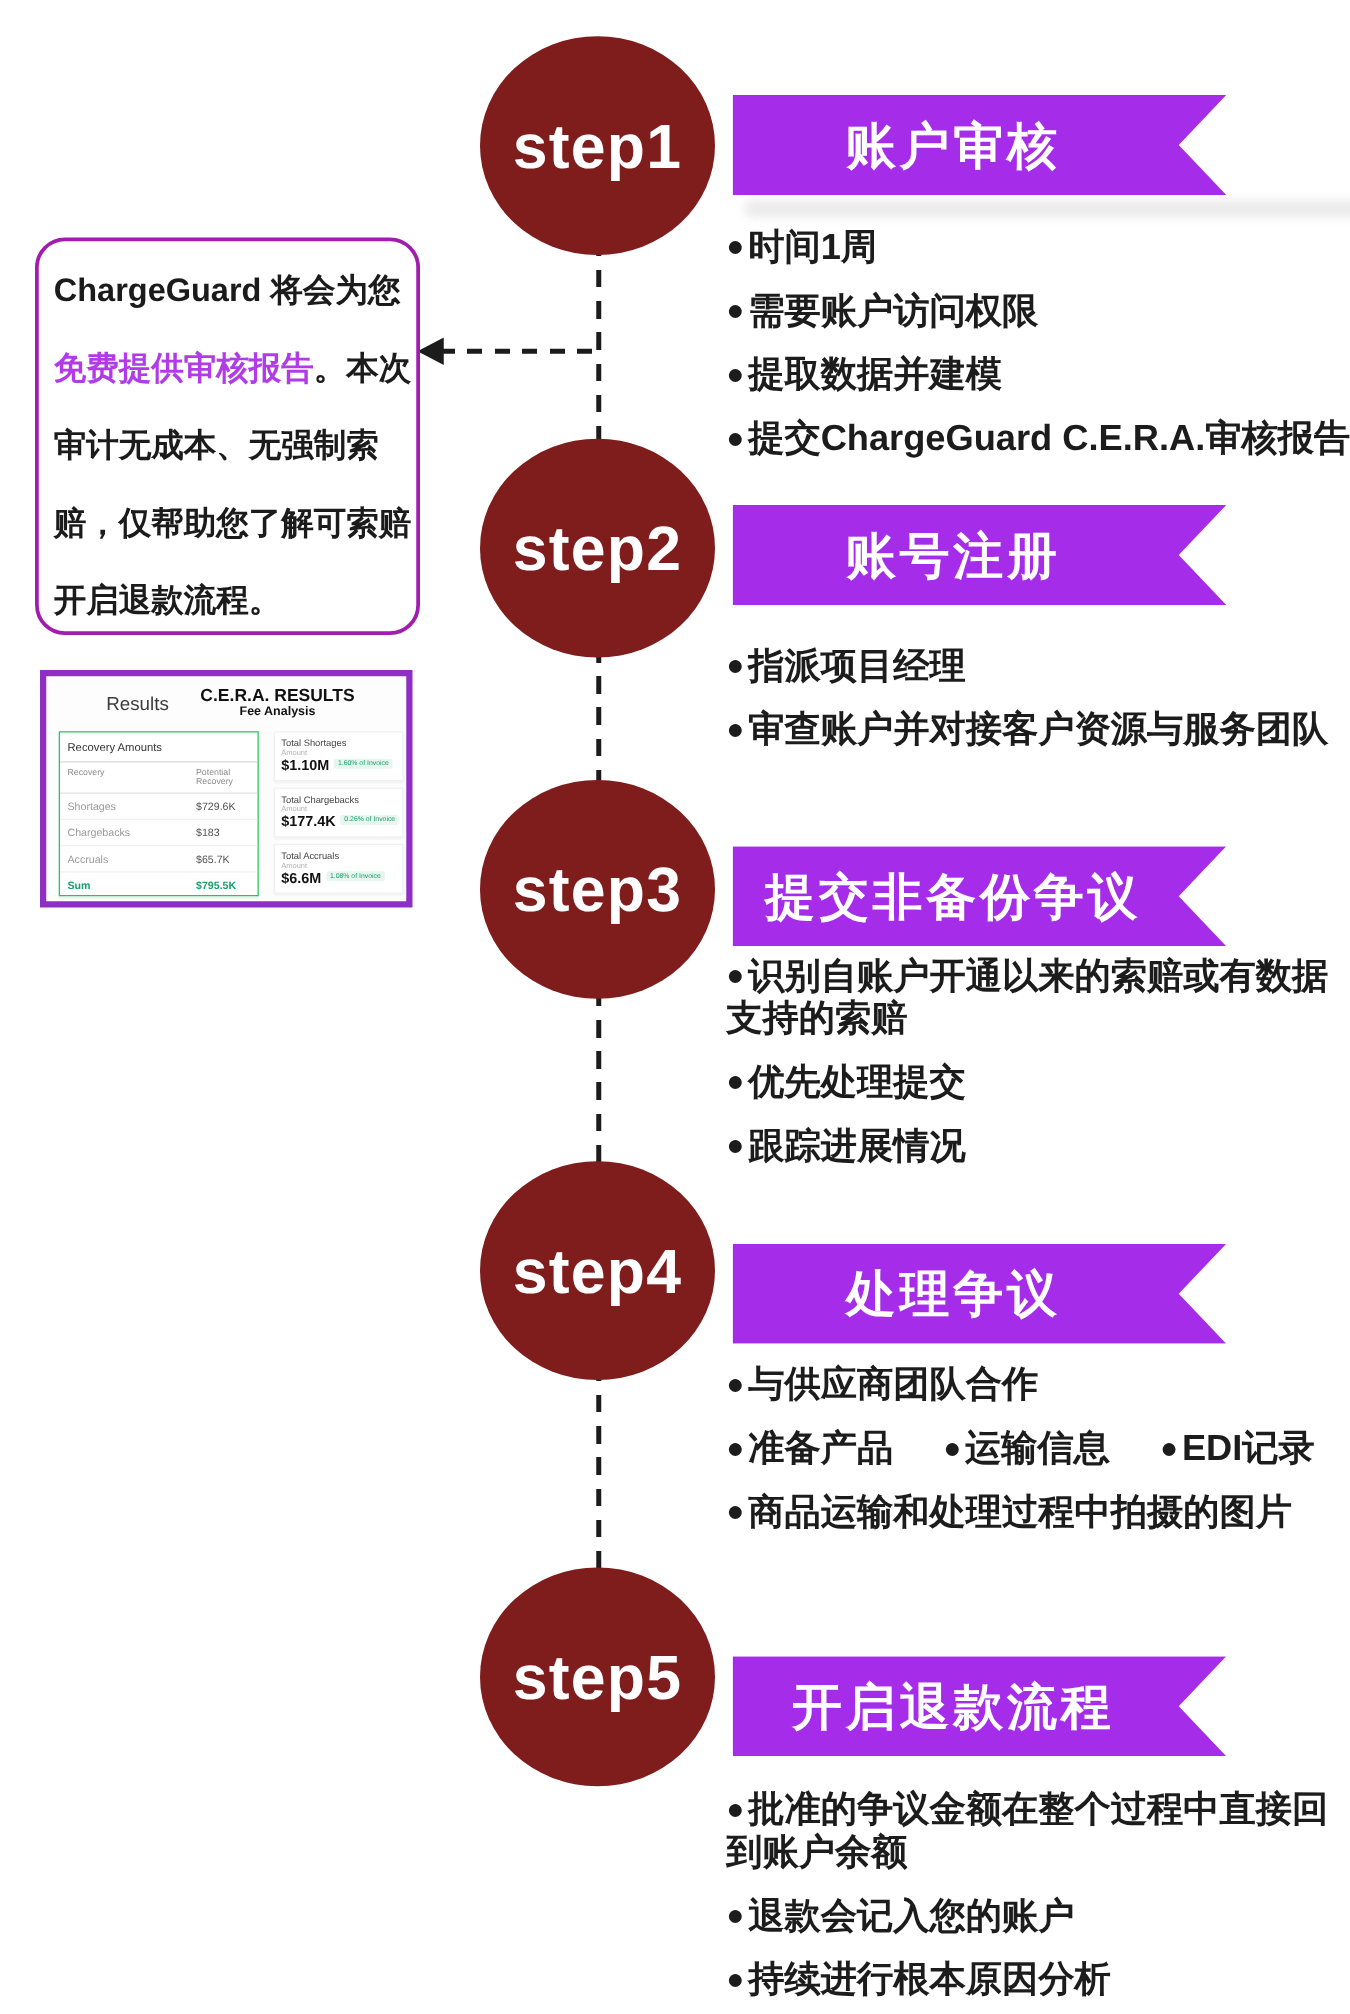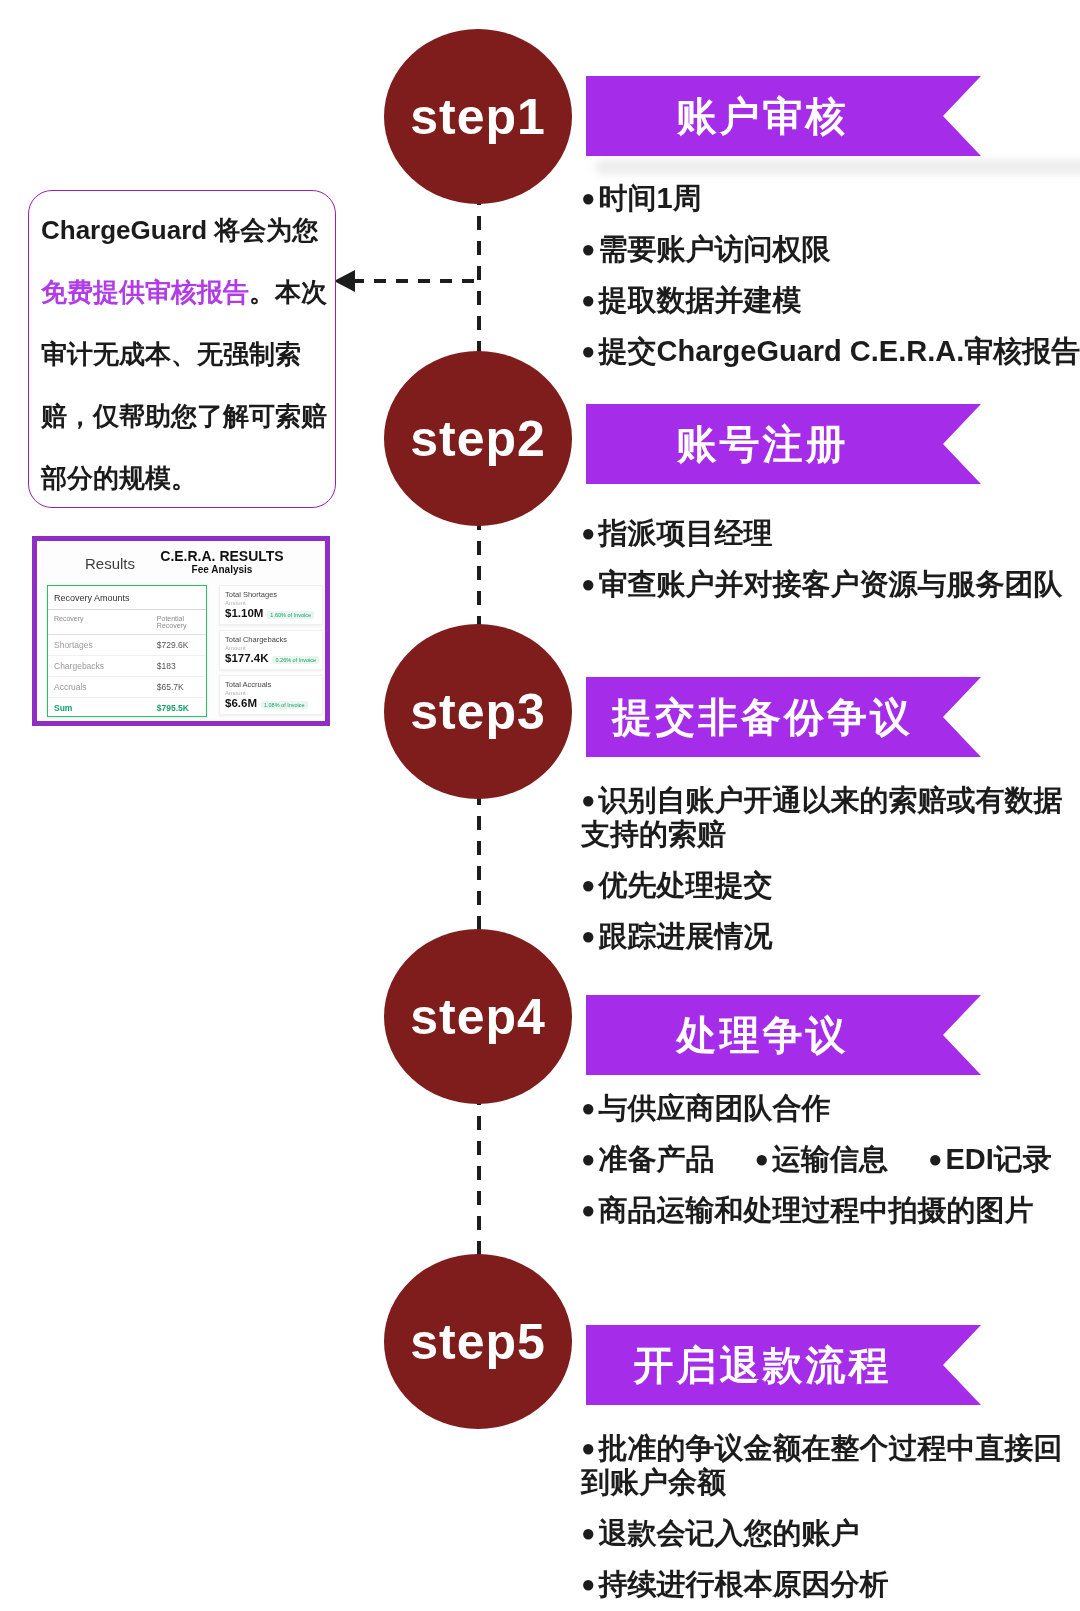--- a/index.html
+++ b/index.html
@@ -43,21 +43,21 @@
   
   .s-bullets{position:absolute;left:581px;width:482px;font-weight:bold;font-size:29px;line-height:34px;color:#1c1c1c;}
   .b-item{margin-bottom:17px;}
   .b-line{white-space:nowrap;}
   .b-dot{font-size:24px;margin-right:3px;vertical-align:2px;}
   .b-row{display:flex;gap:40px;}
   .b-pair{white-space:nowrap;}
   
   .callout{
     position:absolute;left:28px;top:190px;width:308px;height:318px;box-sizing:border-box;
-    border:1px solid #a21caf;border-radius:24px;background:#ffffff;
+    border:3px solid #a21caf;border-radius:24px;background:#ffffff;
     padding:8px 0 0 12px;
   }
   .callout-line{font-size:26px;font-weight:bold;line-height:62px;white-space:nowrap;color:#1b1b1b;}
   .hl{color:#b13be6;}
   
   .results{
     position:absolute;left:32px;top:536px;width:298px;height:190px;box-sizing:border-box;
     border:5px solid #8f2ec4;background:#fdfdfd;
   }
   .res-label{position:absolute;left:12px;top:14px;font-size:15px;color:#3c3c3c;margin-left:36px;}
@@ -74,40 +74,40 @@
   .rt-c1{width:54%;color:#9a9a9a;}
   .rt-c2{flex:1;color:#555;}
   .rt-cols .rt-c1,.rt-cols .rt-c2{color:#8a8a8a;}
   .rt-sum .rt-c1,.rt-sum .rt-c2{color:#16a06a;font-weight:bold;}
   .res-card{
     position:absolute;left:182px;width:104px;height:40px;background:#fff;box-sizing:border-box;
     border:1px solid #f0f0f0;box-shadow:0 1px 2px rgba(0,0,0,.06);padding:4px 5px 0;
   }
   .rc-title{font-size:7.5px;color:#444;}
   .rc-amt{font-size:6px;color:#b3b3b3;margin-top:1px;}
-  .rc-valrow{display:flex;align-items:flex-end;margin-top:1px;}
+  .rc-valrow{display:flex;align-items:flex-start;margin-top:1px;}
   .rc-value{font-size:11.5px;font-weight:bold;color:#111;}
   .rc-badge{font-size:5.5px;color:#16a06a;background:#e8f6ef;border-radius:2px;padding:1px 3px;margin-left:4px;white-space:nowrap;}
 </style>
 </head>
 <body>
 
 <div class="canvas">
 
   <div class="vline"></div>
   <div class="harrow-line"></div>
   <div class="harrow-head"></div>
   <div class="ghost-line"></div>
 
   <div class="callout">
     <div class="callout-line"><span>ChargeGuard 将会为您</span></div>
     <div class="callout-line"><span class="hl">免费提供审核报告</span><span>。本次</span></div>
     <div class="callout-line"><span>审计无成本、无强制索</span></div>
     <div class="callout-line"><span>赔，仅帮助您了解可索赔</span></div>
-    <div class="callout-line"><span>部分的规模。</span></div>
+    <div class="callout-line"><span>开启退款流程。</span></div>
   </div>
 
   <div class="results">
     <div class="res-label">Results</div>
     <div class="res-titlebox">
       <div class="res-title">C.E.R.A. RESULTS</div>
       <div class="res-sub">Fee Analysis</div>
     </div>
     <div class="res-table">
       <div class="rt-head">Recovery Amounts</div>
@@ -181,21 +181,21 @@
     <div class="b-item b-line"><span class="b-dot">●</span><span>指派项目经理</span></div>
     <div class="b-item b-line"><span class="b-dot">●</span><span>审查账户并对接客户资源与服务团队</span></div>
   </div>
 
   <div class="s-circle" style="top:624px">
       <span>step3</span>
     </div>
   <div class="s-banner" style="top:677px">
       <span>提交非备份争议</span>
     </div>
-  <div class="s-bullets" style="top:783px">
+  <div class="s-bullets" style="top:764px">
     <div class="b-item">
       <div class="b-line"><span class="b-dot">●</span><span>识别自账户开通以来的索赔或有数据</span></div>
       <div class="b-line">支持的索赔</div>
     </div>
     <div class="b-item b-line"><span class="b-dot">●</span><span>优先处理提交</span></div>
     <div class="b-item b-line"><span class="b-dot">●</span><span>跟踪进展情况</span></div>
   </div>
 
   <div class="s-circle" style="top:929px">
       <span>step4</span>

